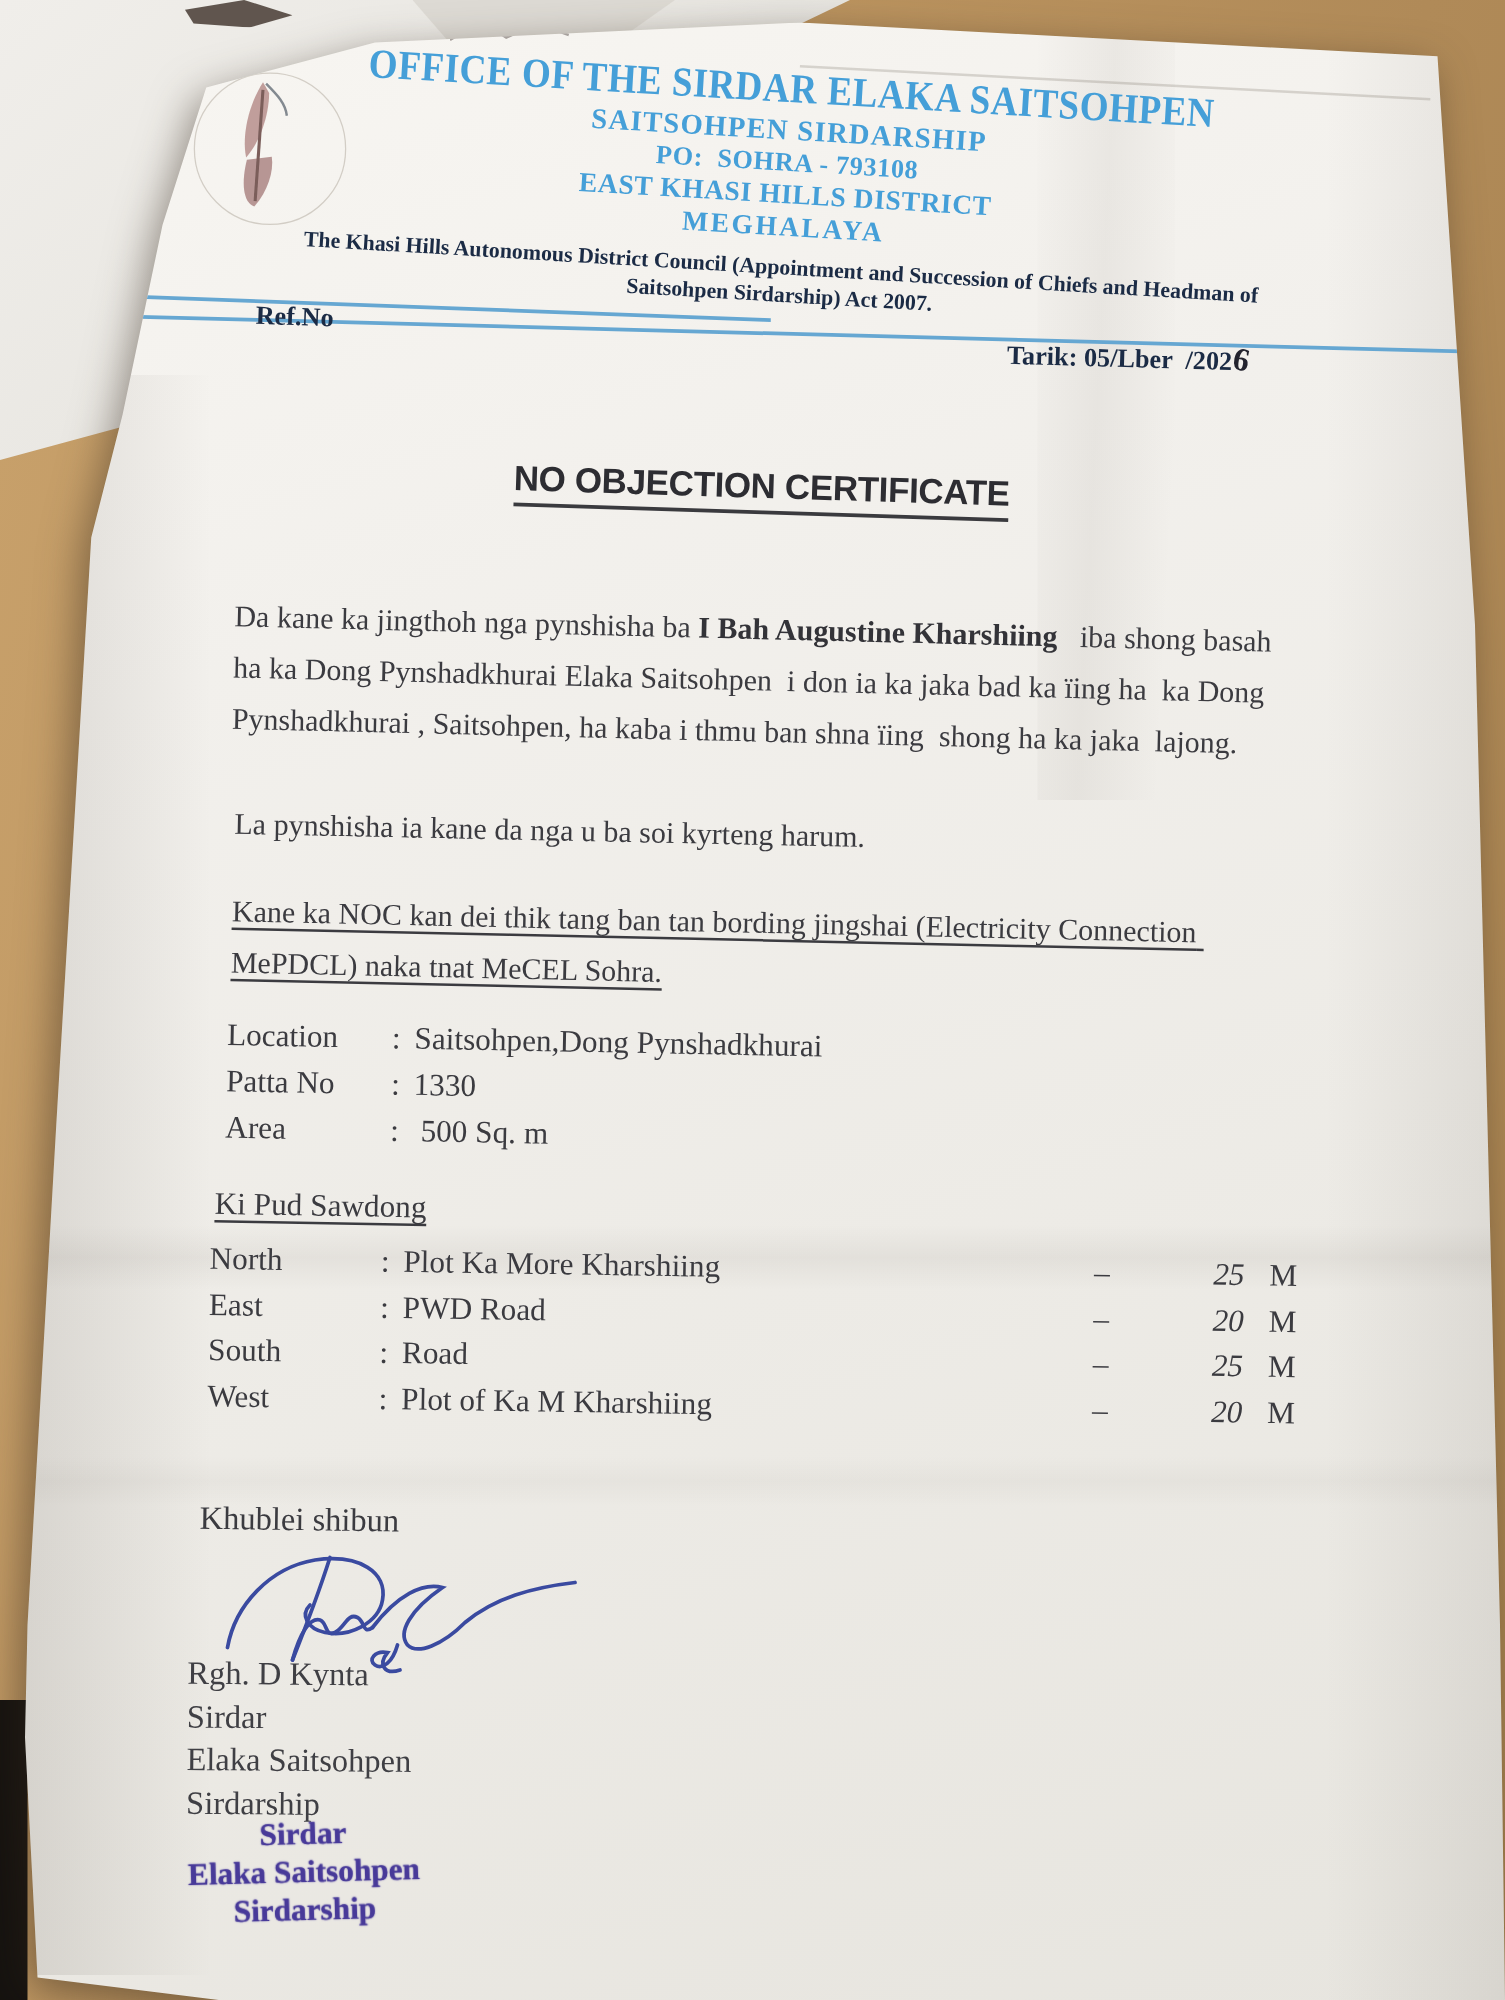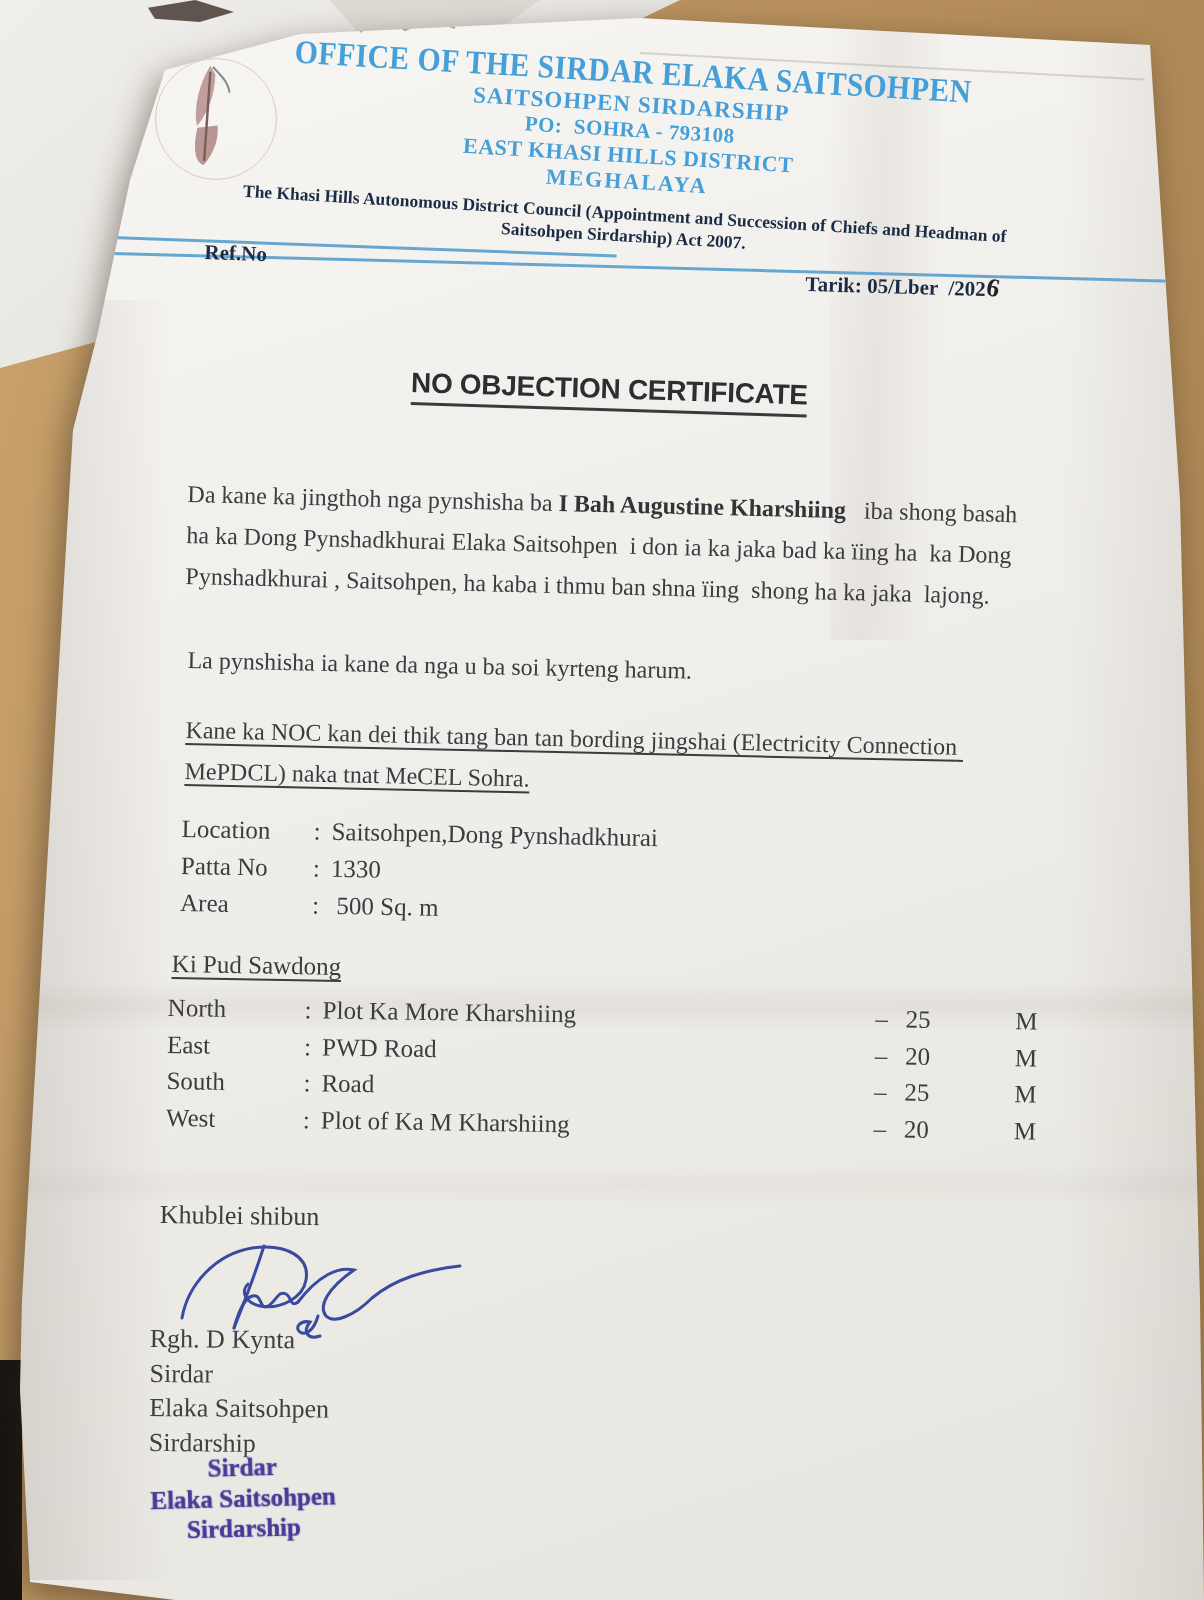--- a/index.html
+++ b/index.html
@@ -85,21 +85,21 @@
   .bheading{position:absolute;left:172px;top:950px;font-size:25px;color:#3b3b40;
             transform:rotate(1deg);transform-origin:left top;
             text-decoration:underline;text-decoration-thickness:2px;text-underline-offset:5px;}
   .brows{position:absolute;left:168px;top:990px;width:890px;font-size:25px;color:#3b3b40;
          transform:rotate(.9deg);transform-origin:left top;}
   .brow{display:flex;line-height:36.5px;}
   .blabel{width:137px;}
   .bcolon{width:18px;}
   .bvalue{flex:1;}
   .bdash{width:48px;text-align:center;}
-  .blen{width:90px;text-align:left;}
+  .blen{width:90px;text-align:right;font-style:italic;}
   .bunit{width:62px;text-align:center;}
   
   .closing{position:absolute;left:160px;top:1200px;font-size:26px;color:#3b3b40;
            transform:rotate(.8deg);transform-origin:left top;}
   .sig-svg{position:absolute;left:168px;top:1236px;}
   .sig-block{position:absolute;left:150px;top:1322px;font-size:26px;line-height:34.5px;color:#3f3f44;
              transform:rotate(.5deg);transform-origin:left top;}
   
   .stamp{position:absolute;left:122px;top:1456px;width:240px;text-align:center;color:#483a99;
          font-weight:700;font-size:25px;line-height:30.5px;transform:rotate(-1.5deg);

